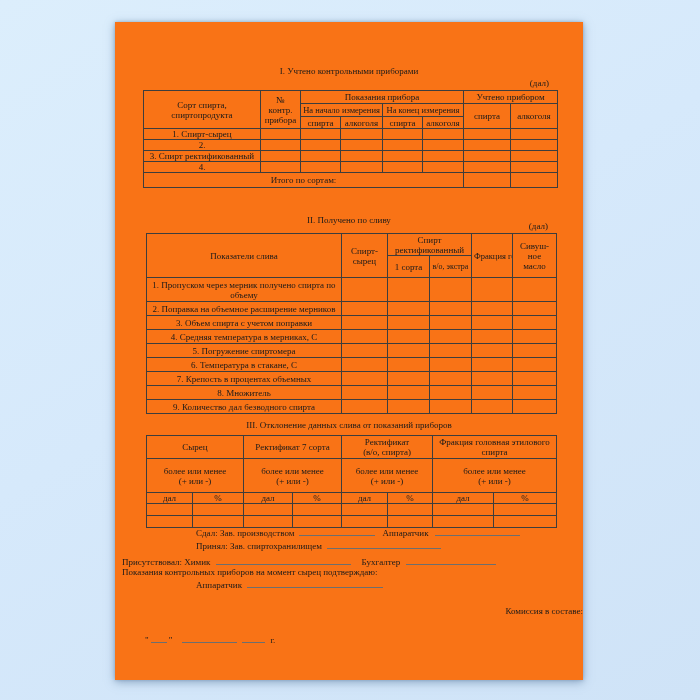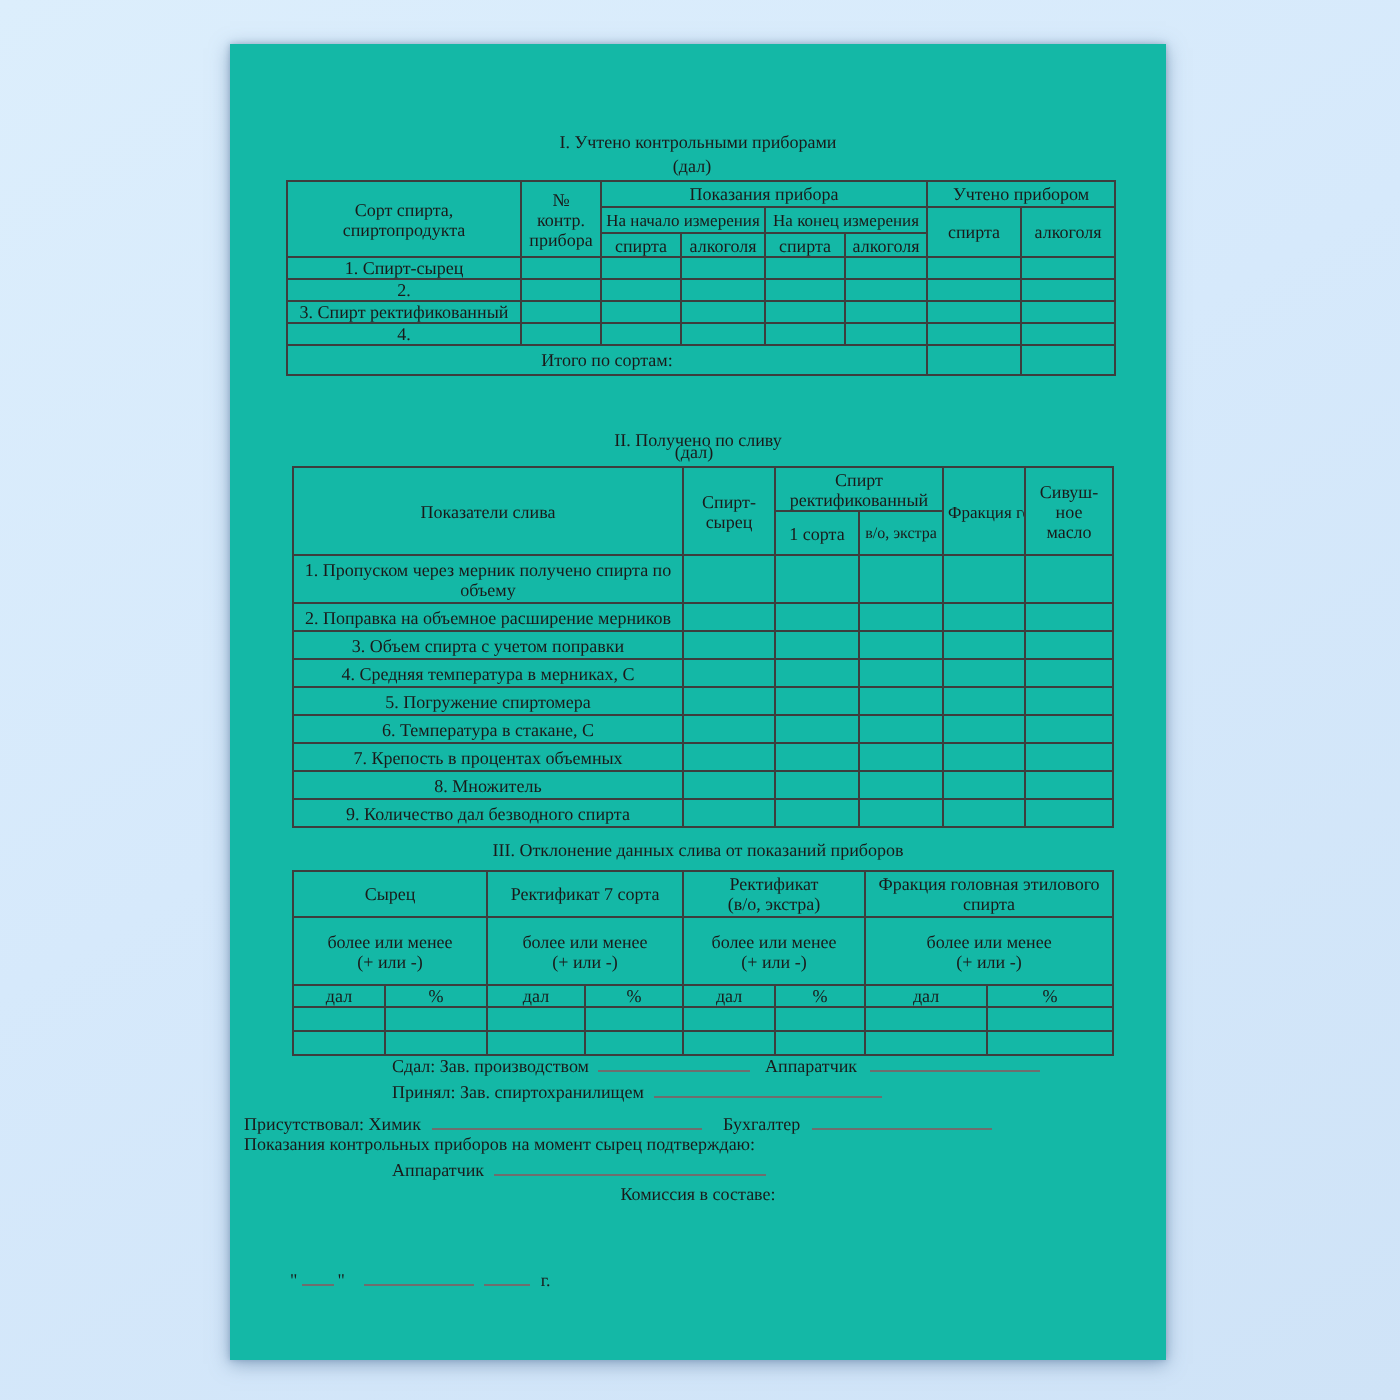--- a/index.html
+++ b/index.html
@@ -2,38 +2,38 @@
 <html><head>
 <meta charset="utf-8">
 <style>
   html,body{margin:0;padding:0;}
   body{
     width:700px;height:700px;position:relative;overflow:hidden;
     background:linear-gradient(150deg,#dceefc 0%,#d6e9fb 45%,#cfe3f7 100%);
     font-family:"Liberation Serif","DejaVu Serif",serif;color:#1a1a1a;
   }
   .page{
-    position:absolute;left:115px;top:22px;width:468px;height:658px;background:#14b8a6;
+    position:absolute;left:115px;top:22px;width:468px;height:658px;background:#f97316;
     box-shadow:0 2px 9px rgba(96,128,163,.62),0 0 3px rgba(96,128,163,.45);
   }
   .title{position:absolute;left:0;width:468px;text-align:center;font-size:9px;line-height:11px;}
-  .unit{position:absolute;text-align:center;font-size:9px;line-height:11px;box-sizing:border-box;padding-right:8px;}
+  .unit{position:absolute;text-align:right;font-size:9px;line-height:11px;box-sizing:border-box;padding-right:8px;}
   table.t{position:absolute;border-collapse:collapse;table-layout:fixed;font-size:9px;}
   table.t td{
     border:1px solid #3d3d3d;padding:0 2px;text-align:center;vertical-align:middle;
     line-height:10px;overflow:hidden;
   }
   td.lbl{text-align:left;white-space:nowrap;padding:0 1px 0 3px;}
   td.wrap{white-space:normal;}
   td.pre{white-space:pre-line;}
   td.sm{font-size:8.5px;white-space:nowrap;}
   td.xs{font-size:8px;white-space:nowrap;padding:0 1px;margin-top:20px;}
   td.nob{border:none;text-align:right;padding-right:5px;white-space:nowrap;}
   .fl{position:absolute;font-size:9px;line-height:11px;white-space:nowrap;}
-  .center{text-align:center;}
+  .center{text-align:right;margin-top:14px;}
   .u{display:inline-block;height:9px;border-bottom:1px solid #6e6e6e;vertical-align:baseline;}
 </style>
 </head>
 <body>
 
 <div class="page">
 
   <div class="title" style="top:44px">I. Учтено контрольными приборами</div>
   <div class="unit" style="top:56px;left:28px;width:414px">(дал)</div>
 
@@ -235,21 +235,21 @@
       <col style="width:46px">
         <col style="width:45px">
         <col style="width:61px">
         <col style="width:63px">
     </colgroup>
     <tbody>
       <tr style="height:23px">
         <td colspan="2" class="pre">Сырец</td>
         <td colspan="2" class="pre">Ректификат 7 сорта</td>
         <td colspan="2" class="pre">Ректификат
-(в/о, экстра)</td>
+(в/о, спирта)</td>
         <td colspan="2" class="pre">Фракция головная этилового
 спирта</td>
       </tr>
       <tr style="height:34px">
         <td colspan="2" class="pre">более или менее
 (+ или -)</td>
         <td colspan="2" class="pre">более или менее
 (+ или -)</td>
         <td colspan="2" class="pre">более или менее
 (+ или -)</td>

